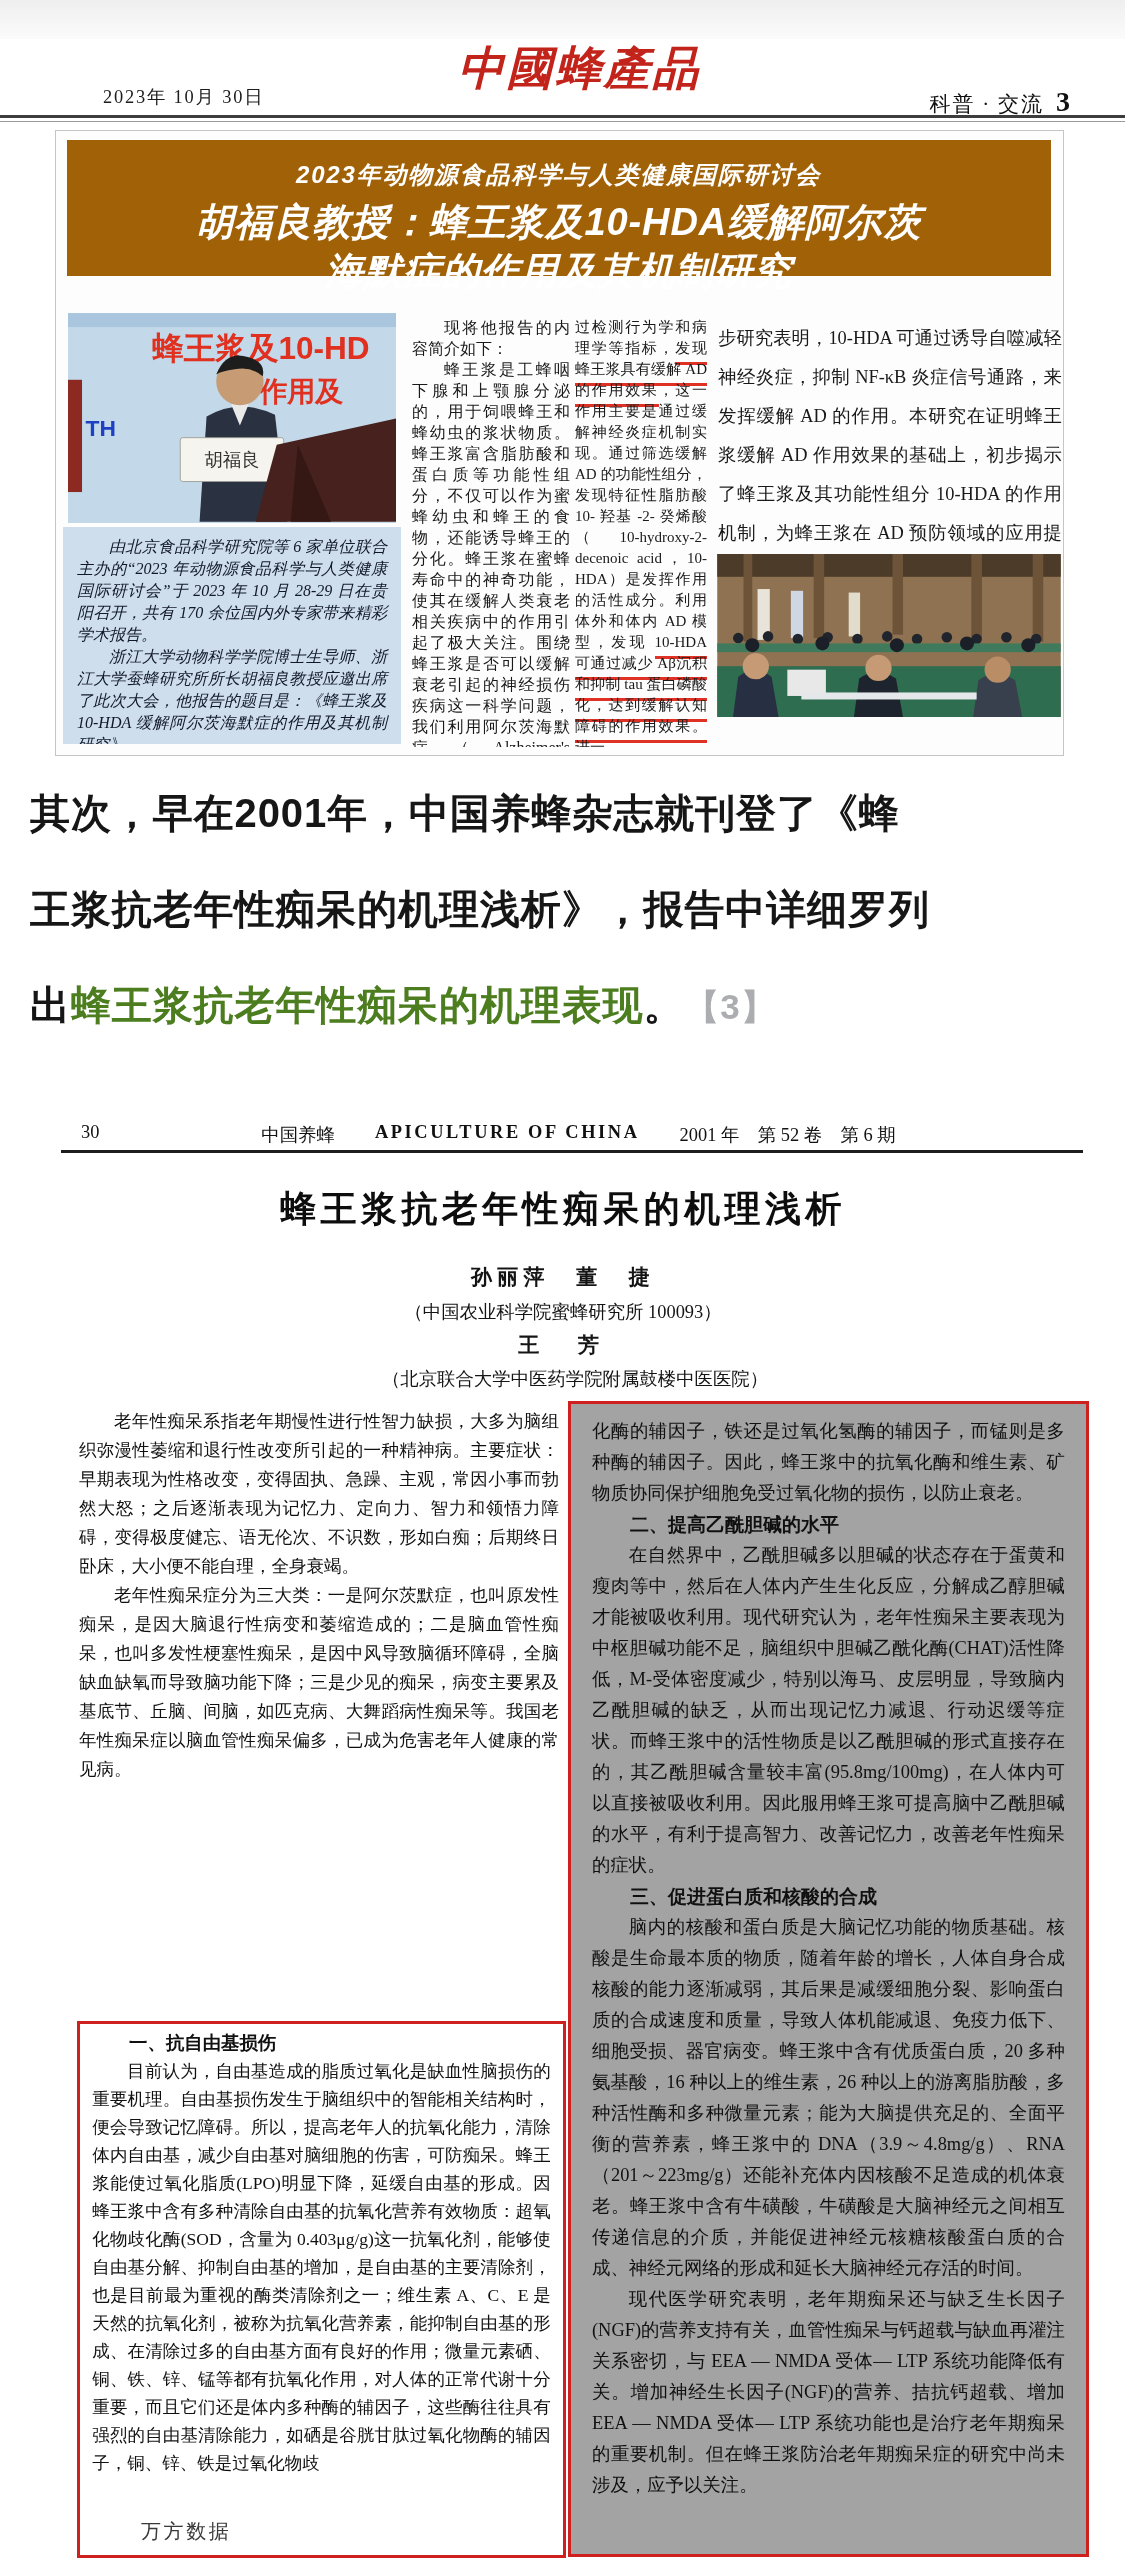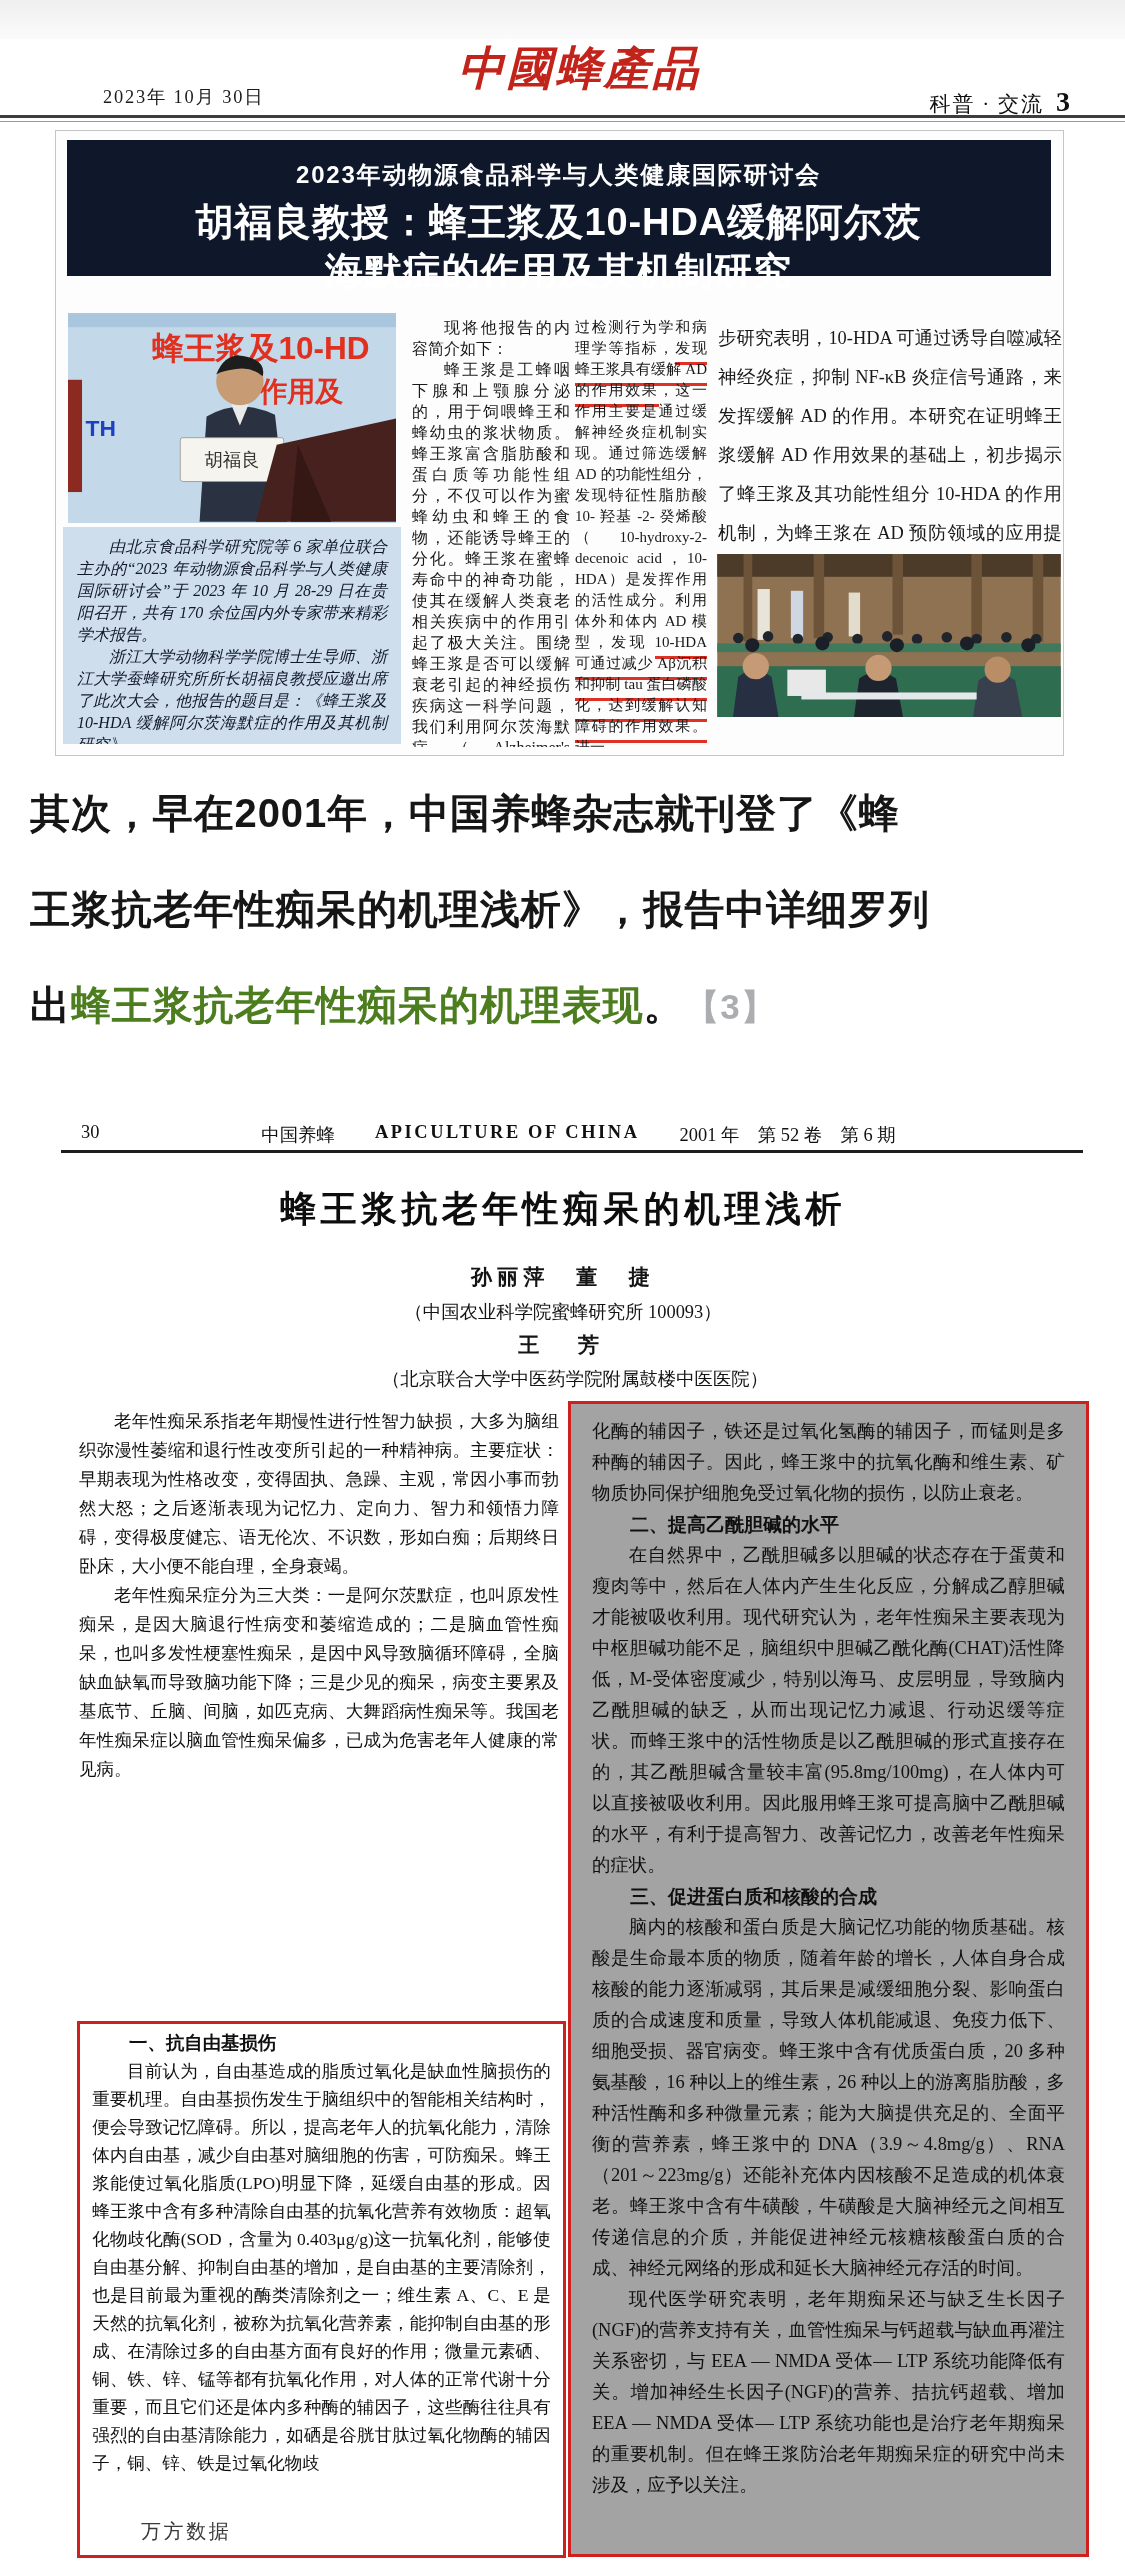--- a/index.html
+++ b/index.html
@@ -18,22 +18,22 @@
   .m-brand{left:0;right:0;top:44px;text-align:center;font-size:46px;line-height:49px;
     color:#c2231a;font-weight:bold;font-style:italic;letter-spacing:2.6px;
     font-family:"DejaVu Serif","Liberation Serif",serif;padding-left:33px;}
   .m-sec{right:56px;top:86px;font-size:21px;color:#101010;letter-spacing:1.8px;}
   .m-page{font-size:28px;font-weight:bold;margin-left:12.3px;letter-spacing:0;}
   .rule1{left:0;top:115px;width:1126px;height:2.6px;background:#3d3d3d;}
   .rule2{left:0;top:121px;width:1126px;height:0.9px;background:#9a9a9a;}
 
   
   .clip{left:55px;top:130px;width:1007px;height:624px;border:0.9px solid #c5c5c5;background:#fdfdfd;}
-  .clip-header{position:absolute;left:10.5px;top:8.8px;width:984px;height:136px;background:#0f172a;
-    color:#ffffff;text-align:center;font-family:"Liberation Sans","DejaVu Sans",sans-serif;}
+  .clip-header{position:absolute;left:10.5px;top:8.8px;width:984px;height:136px;background:#a16207;
+    color:#ffffff;text-align:center;font-family:"Liberation Sans","DejaVu Sans",sans-serif;font-style:italic;}
   .ch-sub{margin-top:19px;font-size:24px;font-weight:bold;letter-spacing:1.8px;}
   .ch-t1{margin-top:7px;font-size:38px;line-height:49px;font-weight:bold;letter-spacing:0.9px;}
   .ch-t2{font-size:38px;line-height:49px;font-weight:bold;letter-spacing:0.9px;}
 
   .sp-photo{position:absolute;left:12.3px;top:182px;width:328px;height:210px;background:#c3d9ea;}
   .cap-box{position:absolute;left:7px;top:396px;width:338px;height:217px;background:#cfdeed;
     box-sizing:border-box;padding:8.8px 14px;overflow:hidden;}
   .cap-box p{margin:0;font-size:16px;line-height:22px;text-indent:2em;text-align:justify;
     font-style:italic;color:#10182a;}
 

